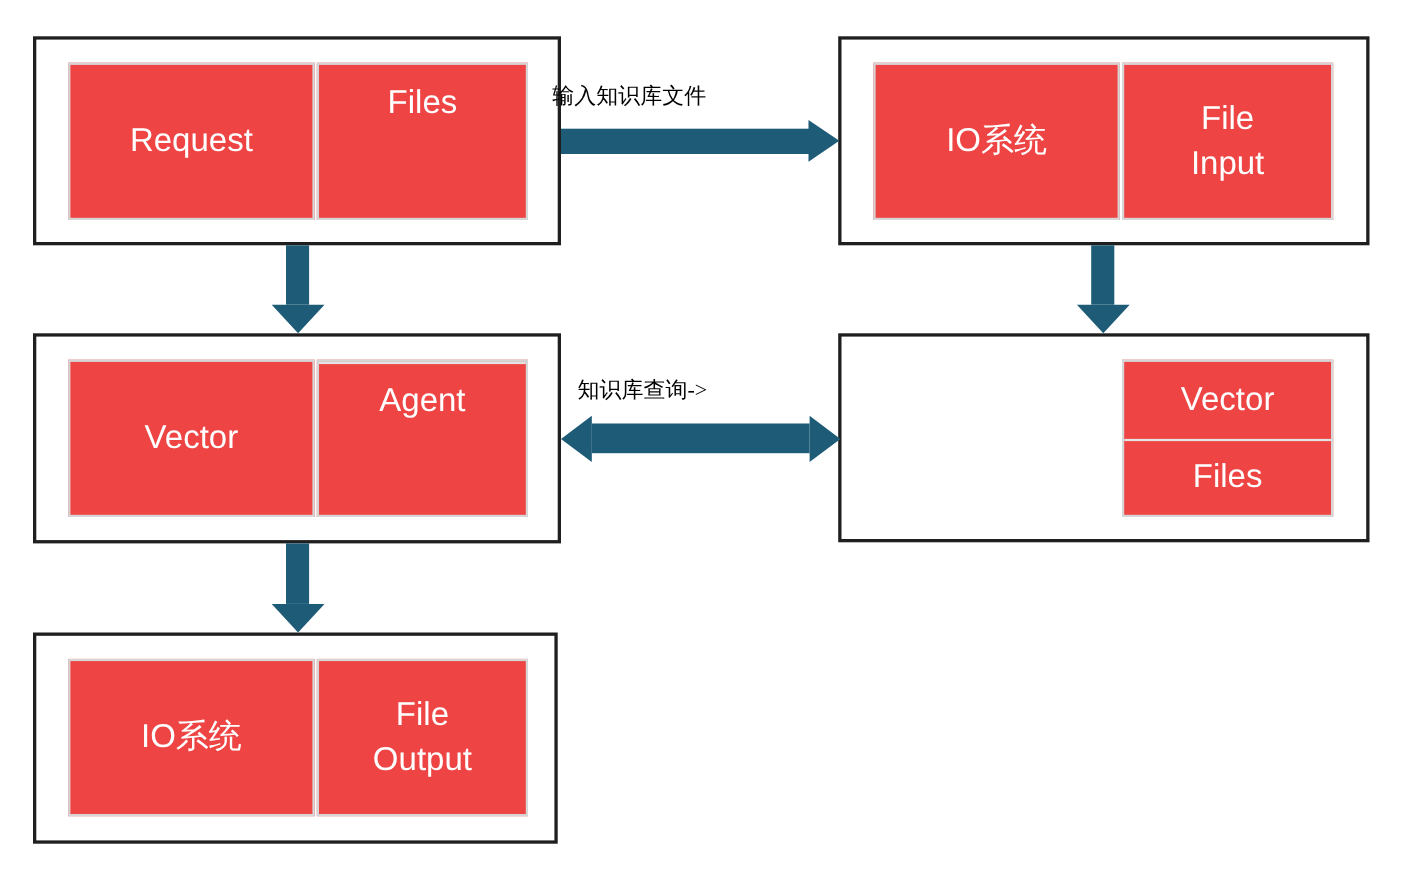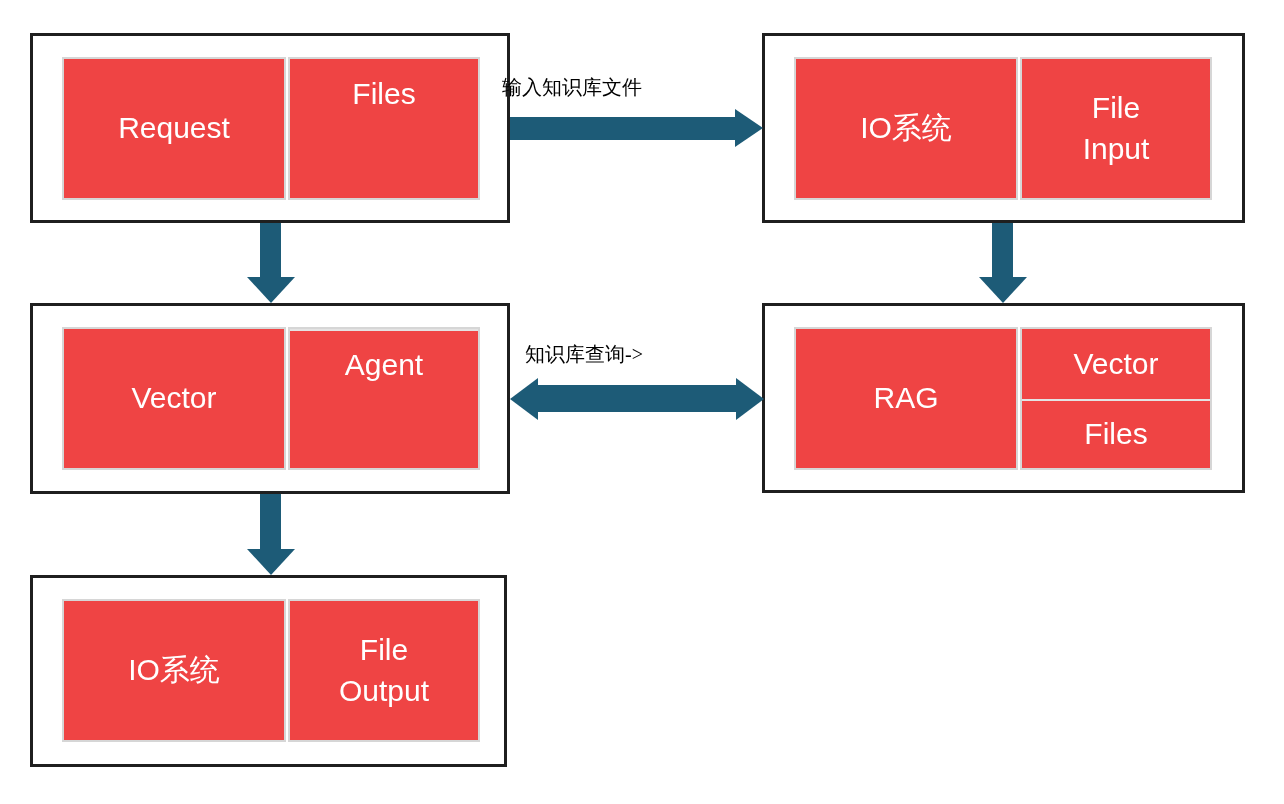--- a/index.html
+++ b/index.html
@@ -117,23 +117,20 @@
       <span>Vector</span>
     </div>
     <div class="cell right split">
       <div class="half bottom">
         <span>Agent</span>
       </div>
     </div>
   </div>
 
   <div class="group" id="g-rag">
-    <div class="cell left">
-      <span>RAG</span>
-    </div>
     <div class="cell right split">
       <div class="half top">
         <span>Vector</span>
       </div>
       <div class="half bottom">
         <span>Files</span>
       </div>
     </div>
   </div>
 

